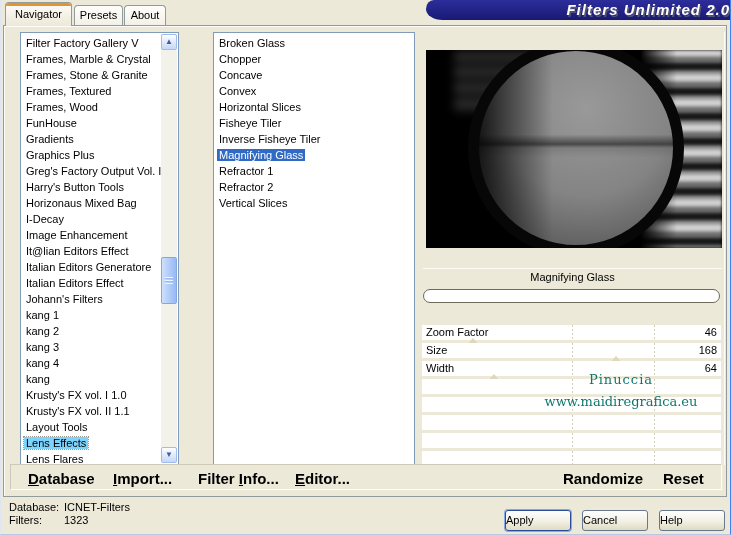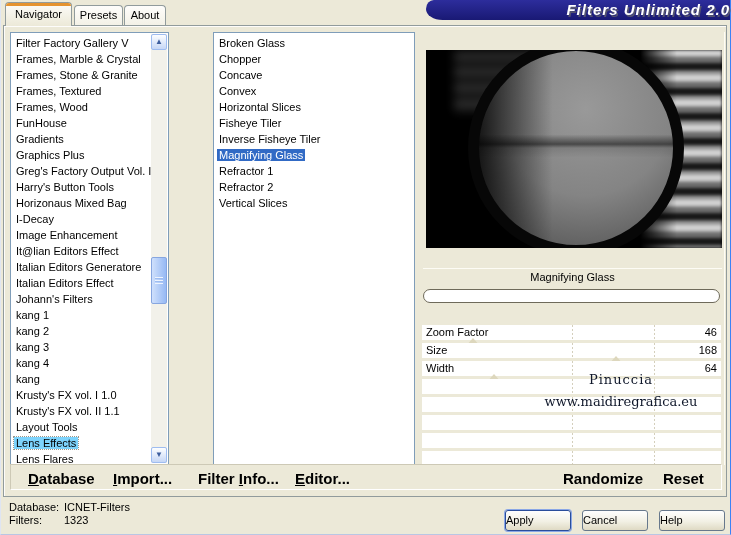--- a/index.html
+++ b/index.html
@@ -29,21 +29,21 @@
   .banner span{display:block;text-align:right;color:#fff;font-weight:bold;font-style:italic;
     font-size:15px;line-height:19px;letter-spacing:1px;
     text-shadow:1.5px 1.5px 0 rgba(90,90,110,.9);}
 
   
   .tabpage{position:absolute;left:2px;top:25px;width:724px;height:472px;box-sizing:border-box;
     background:#ece9d8;border:1px solid #919b9c;box-shadow:inset 1px 1px 0 #fdfcfa;z-index:3;}
 
   .listbox{position:absolute;top:6px;height:433px;background:#fff;border:1px solid #7f9db9;
     box-sizing:border-box;overflow:hidden;padding-top:2px;}
-  .lb-cat{left:6px;width:159px;}
+  .lb-cat{left:16px;width:159px;}
   .lb-fil{left:209px;width:202px;}
   .item{height:16px;line-height:16px;padding-left:3px;white-space:nowrap;cursor:default;}
   .item span{padding:0 2px;}
   .item.sel-blue span{background:#316ac5;color:#fff;}
   .item.sel-beige span{background:#7dd3fc;outline:1px dotted #9a968a;}
 
   
   .vscroll{position:absolute;top:1px;right:1px;bottom:1px;width:16px;background:#f2f1ea;}
   .sbtn{position:absolute;left:0;width:16px;height:16px;box-sizing:border-box;
     background:linear-gradient(#fdfeff,#c6d7f6);border:1px solid #9ebcf0;border-radius:2px;
@@ -83,21 +83,21 @@
       repeating-linear-gradient(180deg,#d4cfbc 0 2px,transparent 2px 4px),
       repeating-linear-gradient(180deg,#d4cfbc 0 2px,transparent 2px 4px);
     background-size:1px 100%,1px 100%;background-repeat:no-repeat;
     background-position:50.5% 0,78% 0;}
   .srow .lab{position:absolute;left:4px;line-height:15px;}
   .srow .val{position:absolute;right:4px;line-height:15px;}
   .thumb{position:absolute;top:13px;width:0;height:0;
     border-left:8px solid transparent;border-right:8px solid transparent;
     border-bottom:9px solid #ddd7bd;}
 
-  .wm{position:absolute;z-index:6;text-align:center;color:#0f172a;
+  .wm{position:absolute;z-index:6;text-align:center;color:#0f766e;
     font-family:"DejaVu Serif",serif;pointer-events:none;}
   .wm1{left:110px;top:340px;width:180px;font-size:13px;letter-spacing:1px;}
   .wm2{left:70px;top:362px;width:260px;font-size:13px;}
 
   
   .toolbar{position:absolute;left:6px;top:438px;width:712px;height:26px;box-sizing:border-box;
     background:#ece9d8;border:1px solid #cdc9b6;border-right-color:#fff;border-bottom-color:#fff;}
   .tbtn{position:absolute;top:5px;font-weight:bold;font-size:15px;cursor:default;white-space:nowrap;}
   .tbtn:nth-child(1){left:17px;} .tbtn:nth-child(2){left:102px;}
   .tbtn:nth-child(3){left:187px;} .tbtn:nth-child(4){left:284px;}

